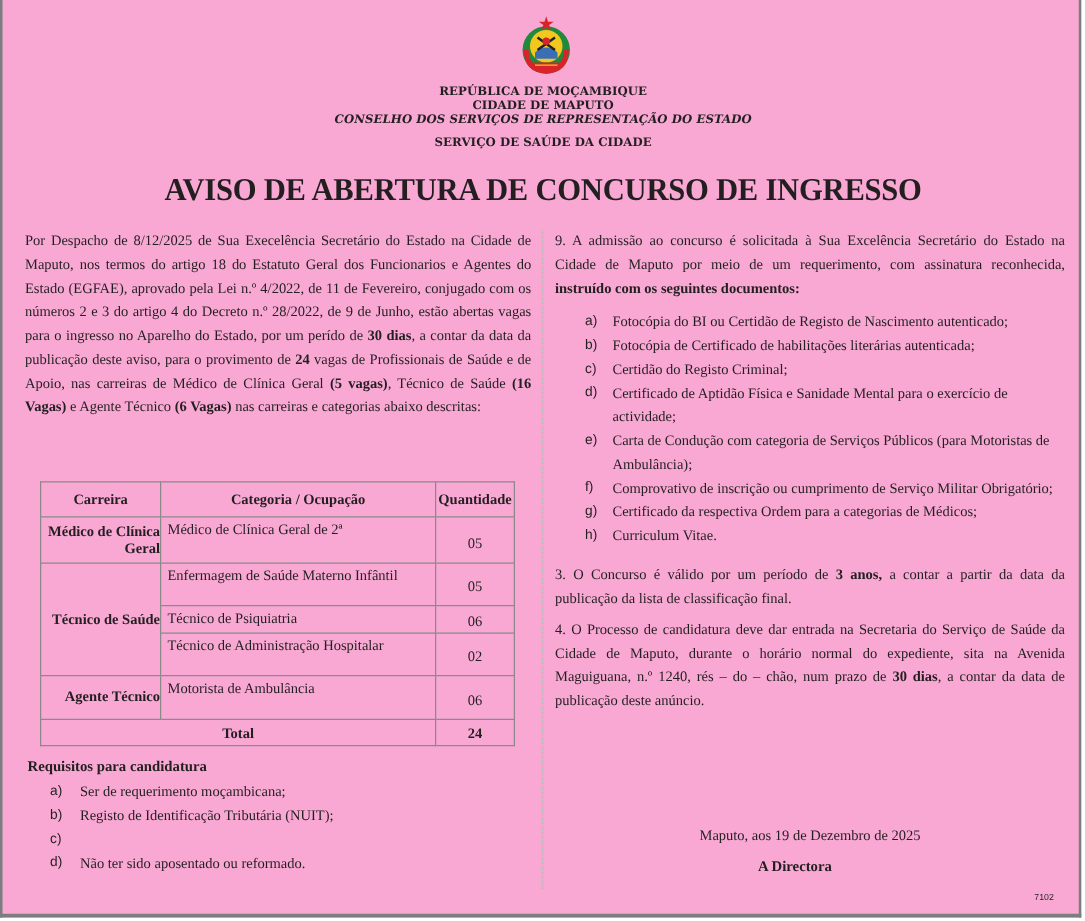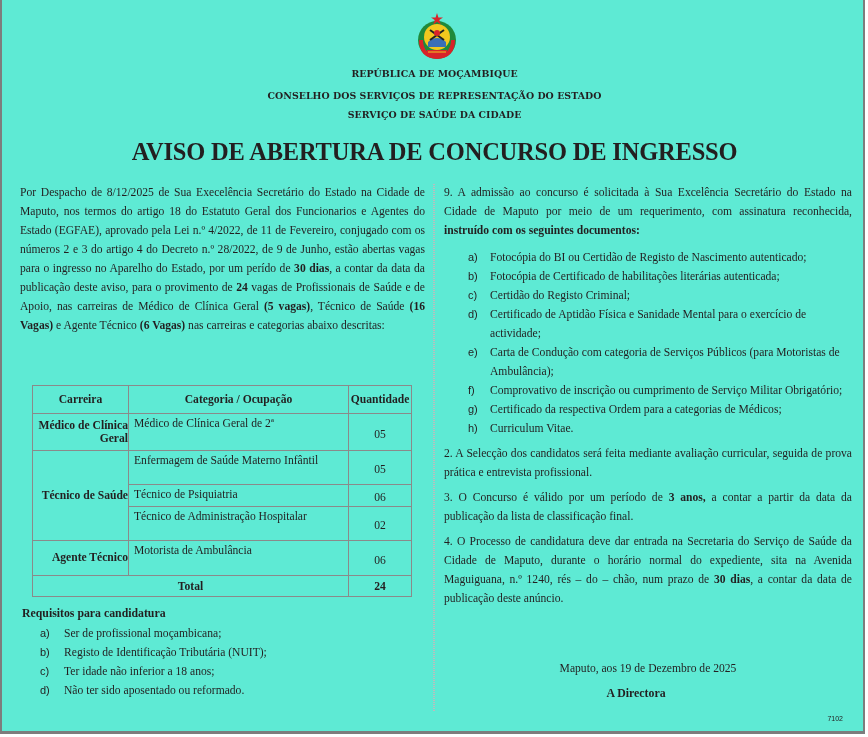--- a/index.html
+++ b/index.html
@@ -2,29 +2,29 @@
 <html><head>
   <meta charset="utf-8">
   <style>
     * { box-sizing: border-box; margin: 0; padding: 0; }
     html, body { width: 868px; height: 737px; background: #ffffff; overflow: hidden; }
     body { font-family: "DejaVu Serif", "Liberation Serif", serif; color: #231f20; position: relative; }
 
     .page {
       position: absolute; left: 0; top: 0; width: 865px; height: 734px;
       border-left: 2px solid #7d7d7d; border-right: 2px solid #7d7d7d; border-bottom: 3px solid #7d7d7d;
-      background: #5eead4;
+      background: #f9a8d4;
     }
 
     .emblem { position: absolute; left: 413px; top: 10px; width: 44px; height: 52px; }
 
     .hdr { position: absolute; left: 0; width: 865px; text-align: center; font-weight: bold; font-size: 9.4px; line-height: 11px; letter-spacing: 0.05px; }
     .hdr.l1 { top: 68px; }
     .hdr.l2 { top: 79px; }
-    .hdr.l3 { top: 90px; }
+    .hdr.l3 { top: 90px; font-style: italic; }
     .hdr.l4 { top: 109px; }
 
     .title {
       position: absolute; left: 0; width: 865px; top: 137px; text-align: center;
       font-family: "Liberation Serif", serif; font-weight: bold; font-size: 25.5px; letter-spacing: -0.2px;
       transform: scaleX(0.96); transform-origin: center;
     }
 
     .col-divider {
       position: absolute; left: 431px; top: 184px; width: 2px; height: 528px;
@@ -83,20 +83,21 @@
     <circle cx="22" cy="27" r="13" fill="#f2c81e"></circle>
     <polygon points="22,3 23.4,7.4 28,7.4 24.3,10 25.7,14.4 22,11.7 18.3,14.4 19.7,10 16,7.4 20.6,7.4" fill="#d8232a"></polygon>
     <path d="M13 32 Q22 24 31 32 L31 37 L13 37 Z" fill="#3a6fb8"></path>
     <path d="M15 20 L29 30 M29 20 L15 30" stroke="#222" stroke-width="2"></path>
     <circle cx="22" cy="23" r="3" fill="#d8232a"></circle>
     <rect x="12" y="40" width="20" height="6" fill="#d8232a"></rect>
     <path d="M13 42 h18" stroke="#f2c81e" stroke-width="1"></path>
   </svg>
 
   <div class="hdr l1">REPÚBLICA DE MOÇAMBIQUE</div>
+  <div class="hdr l2">CIDADE DE MAPUTO</div>
   <div class="hdr l3">CONSELHO DOS SERVIÇOS DE REPRESENTAÇÃO DO ESTADO</div>
   <div class="hdr l4">SERVIÇO DE SAÚDE DA CIDADE</div>
 
   <div class="title">AVISO DE ABERTURA DE CONCURSO DE INGRESSO</div>
 
   <div class="col-divider"></div>
 
   <div class="left-col">
     <p class="para"><span>Por Despacho de 8/12/2025 de Sua Execelência Secretário do Estado na Cidade de Maputo, nos termos do artigo 18 do Estatuto Geral dos Funcionarios e Agentes do Estado (EGFAE), aprovado pela Lei n.º 4/2022, de 11 de Fevereiro, conjugado com os números 2 e 3 do artigo 4 do Decreto n.º 28/2022, de 9 de Junho, estão abertas vagas para o ingresso no Aparelho do Estado, por um perído de </span><b>30 dias</b><span>, a contar da data da publicação deste aviso, para o provimento de </span><b>24</b><span> vagas de Profissionais de Saúde e de Apoio, nas carreiras de Médico de Clínica Geral </span><b>(5 vagas)</b><span>, Técnico de Saúde </span><b>(16 Vagas)</b><span> e Agente Técnico </span><b>(6 Vagas)</b><span> nas carreiras e categorias abaixo descritas:</span></p>
   </div>
@@ -137,29 +138,28 @@
         <td colspan="2">Total</td>
         <td>24</td>
       </tr>
     </tbody>
   </table>
 
   <div class="req-title">Requisitos para candidatura</div>
   <ul class="req-list">
     <li>
         <span class="mk">a)</span>
-        <span>Ser de profissional moçambicana;</span>
+        <span>Ser de requerimento moçambicana;</span>
       </li>
     <li>
         <span class="mk">b)</span>
         <span>Registo de Identificação Tributária (NUIT);</span>
       </li>
     <li>
         <span class="mk">c)</span>
-        <span>Ter idade não inferior a 18 anos;</span>
       </li>
     <li>
         <span class="mk">d)</span>
         <span>Não ter sido aposentado ou reformado.</span>
       </li>
   </ul>
 
   <div class="right-col">
     <p class="para"><span>9. A admissão ao concurso é solicitada à Sua Excelência Secretário do Estado na Cidade de Maputo por meio de um requerimento, com assinatura reconhecida, </span><b>instruído com os seguintes documentos:</b></p>
 
@@ -192,21 +192,20 @@
           <span class="mk">g)</span>
           <span class="tx">Certificado da respectiva Ordem para a categorias de Médicos;</span>
         </li>
       <li>
           <span class="mk">h)</span>
           <span class="tx">Curriculum Vitae.</span>
         </li>
     </ul>
 
     <div class="gap-s"></div>
-    <p class="para">2. A Selecção dos candidatos será feita mediante avaliação curricular, seguida de prova prática e entrevista profissional.</p>
     <div class="gap-s"></div>
     <p class="para"><span>3. O Concurso é válido por um período de </span><b>3 anos,</b><span> a contar a partir da data da publicação da lista de classificação final.</span></p>
     <div class="gap-s"></div>
     <p class="para"><span>4. O Processo de candidatura deve dar entrada na Secretaria do Serviço de Saúde da Cidade de Maputo, durante o horário normal do expediente, sita na Avenida Maguiguana, n.º 1240, rés – do – chão, num prazo de </span><b>30 dias</b><span>, a contar da data de publicação deste anúncio.</span></p>
   </div>
 
   <div class="sign-date">Maputo, aos 19 de Dezembro de 2025</div>
   <div class="sign-role">A Directora</div>
 
   <div class="ref-code">7102</div>

